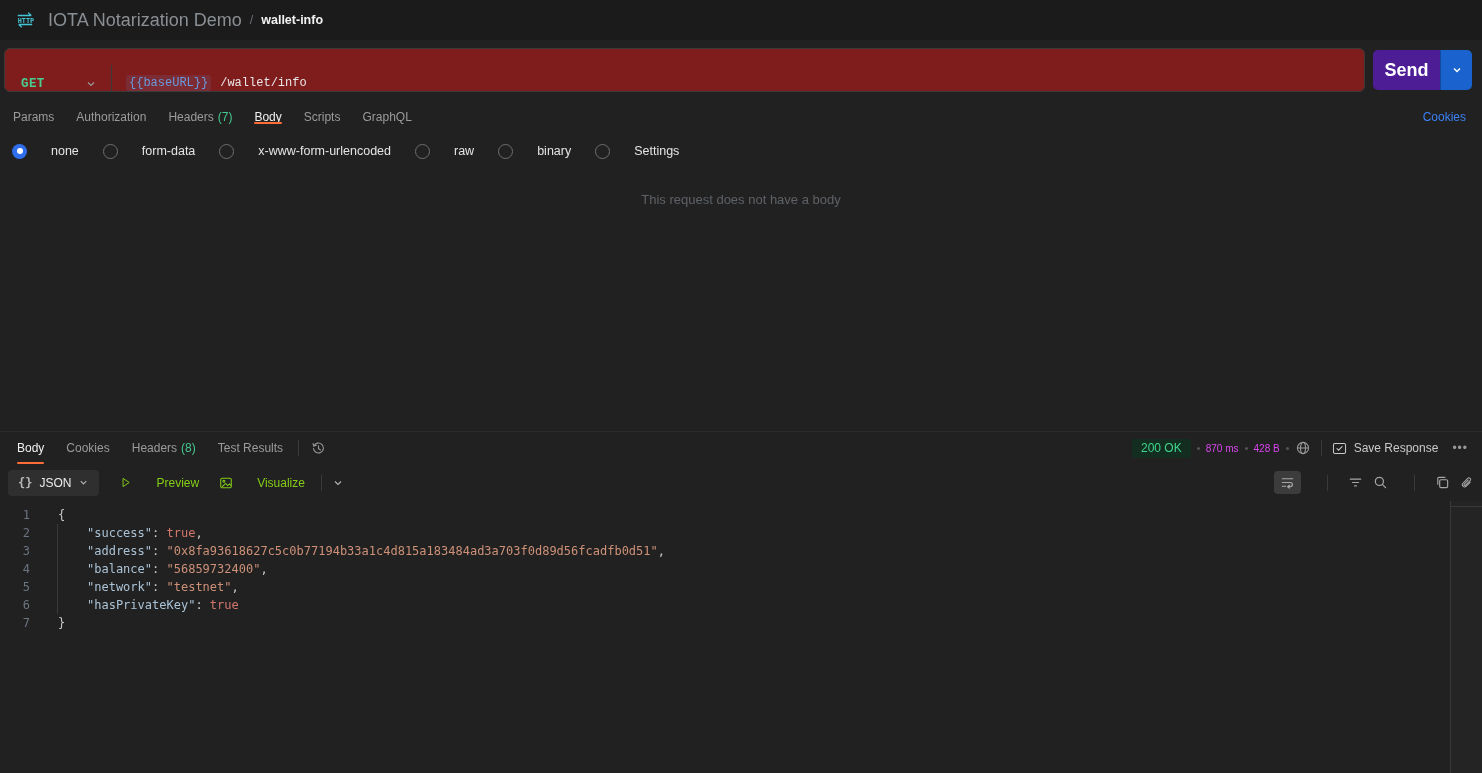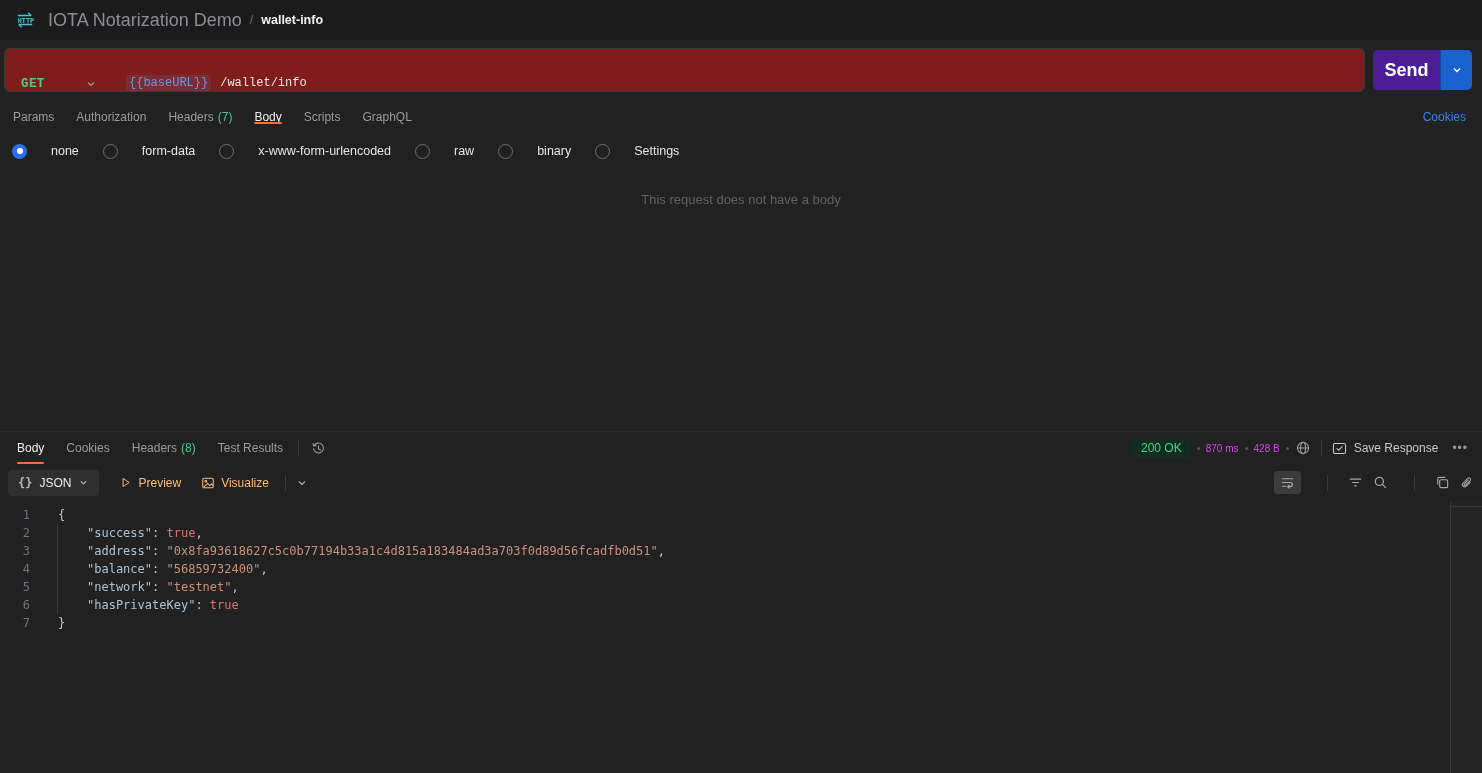--- a/index.html
+++ b/index.html
@@ -71,21 +71,21 @@
   .meta-text { color:#d946ef; font-size:10px; }
   .globe { color:#9a9a9a; cursor:pointer; }
   .save-resp { display:flex; align-items:center; gap:7px; color:#c9c9c9; cursor:pointer; font-size:12px; }
   .more-dots { color:#9a9a9a; letter-spacing:1px; padding:0 8px; cursor:pointer; }
 
   .resp-toolbar { height:37px; display:flex; align-items:center; padding:0 8px; flex:0 0 auto; }
   .fmt-pill { display:flex; align-items:center; gap:7px; background:#2f2f2f; border-radius:4px; height:26px; padding:0 10px; cursor:pointer; }
   .fmt-braces { color:#b9b9b9; font-weight:bold; font-family:"DejaVu Sans Mono", monospace; }
   .fmt-label { color:#ececec; }
   .fmt-caret { color:#b0b0b0; }
-  .tool-item { display:flex; align-items:flex-start; gap:6px; color:#fdba74; margin-left:20px; cursor:pointer; }
+  .tool-item { display:flex; align-items:flex-start; gap:24px; color:#84cc16; margin-left:20px; cursor:pointer; }
   .resp-toolbar .divider-v { margin:0 10px 0 16px; }
   .tool-caret { color:#b0b0b0; cursor:pointer; }
   .tool-icons { margin-left:auto; display:flex; align-items:center; gap:10px; }
   .tool-icon { color:#a6a6a6; cursor:pointer; display:flex; align-items:center; justify-content:center; }
   .tool-icon.active { background:#3c3c3c; border-radius:4px; width:27px; height:23px; }
 
   
   .code-area { flex:1 1 auto; position:relative; padding-top:5px; font-family:"DejaVu Sans Mono", monospace; font-size:12px; overflow:hidden; }
   .code-line { height:18px; display:flex; align-items:center; }
   .ln { width:42px; flex:0 0 auto; text-align:right; padding-right:12px; color:#6b7580; user-select:none; }

